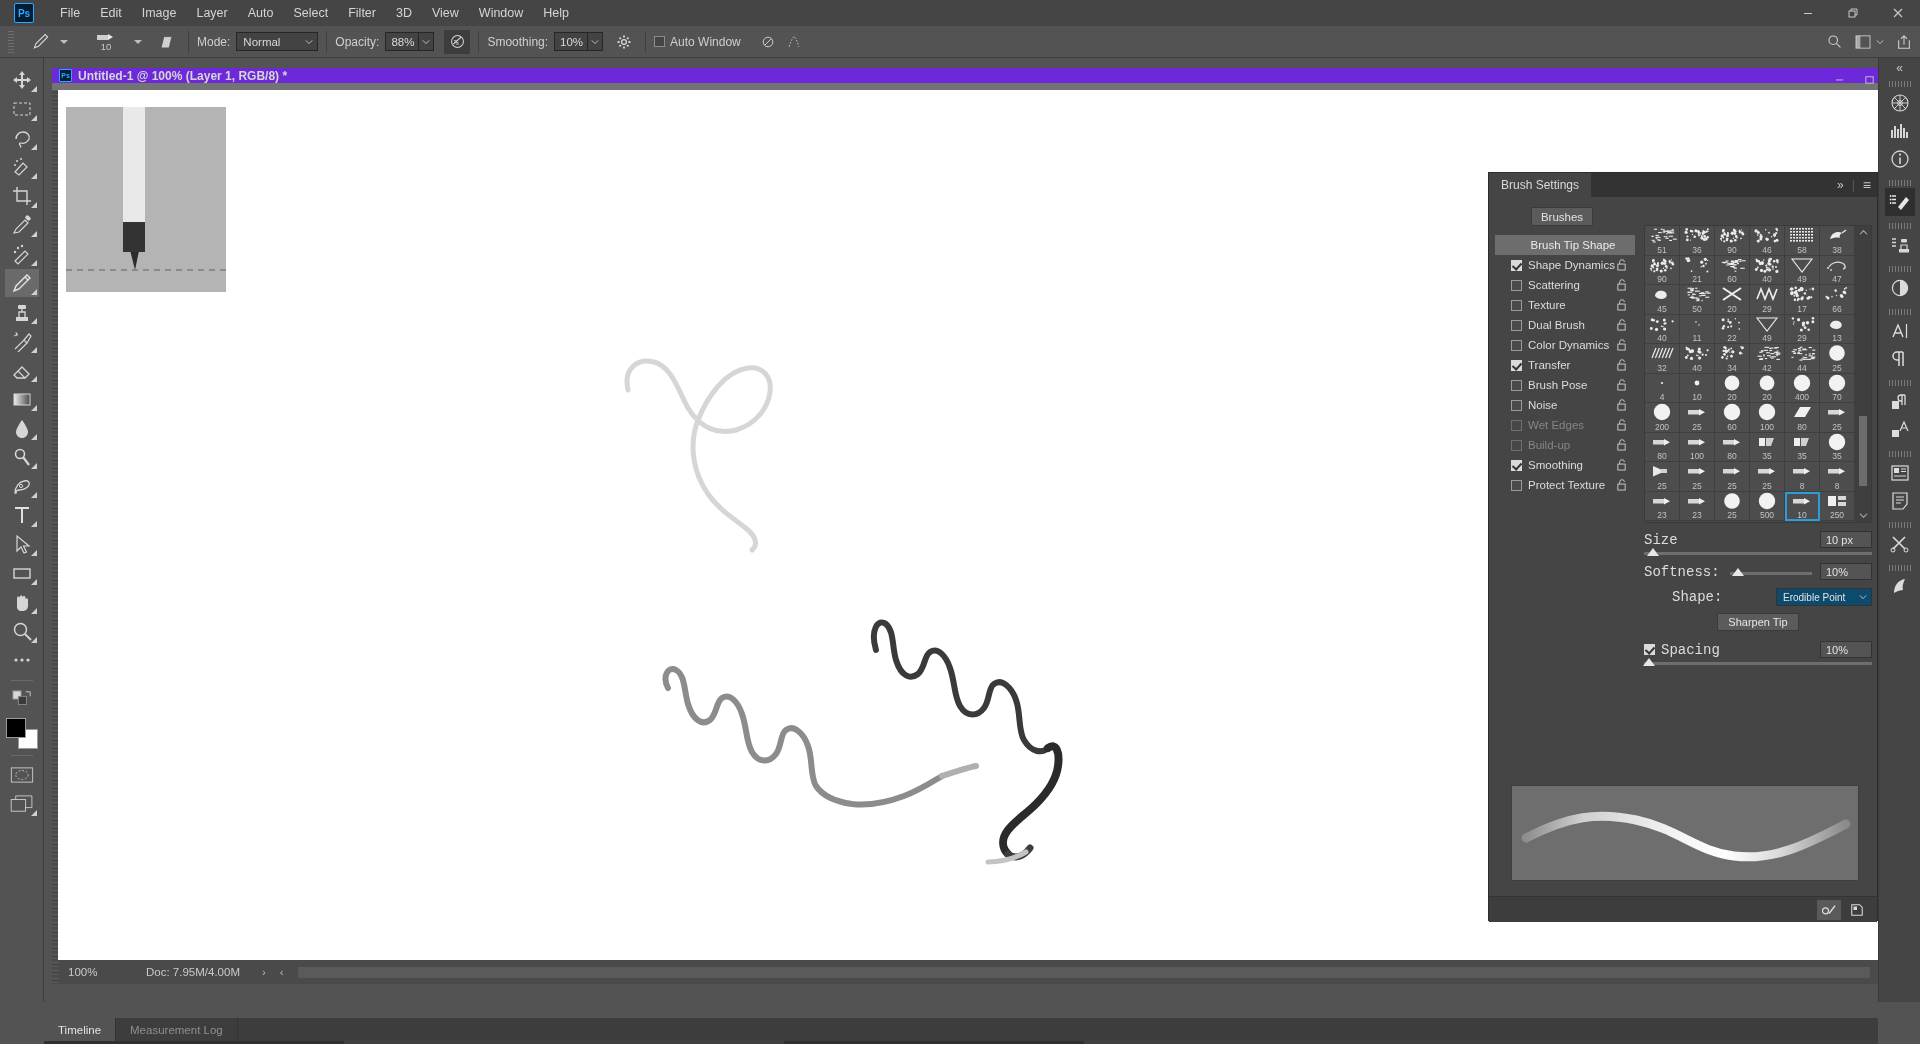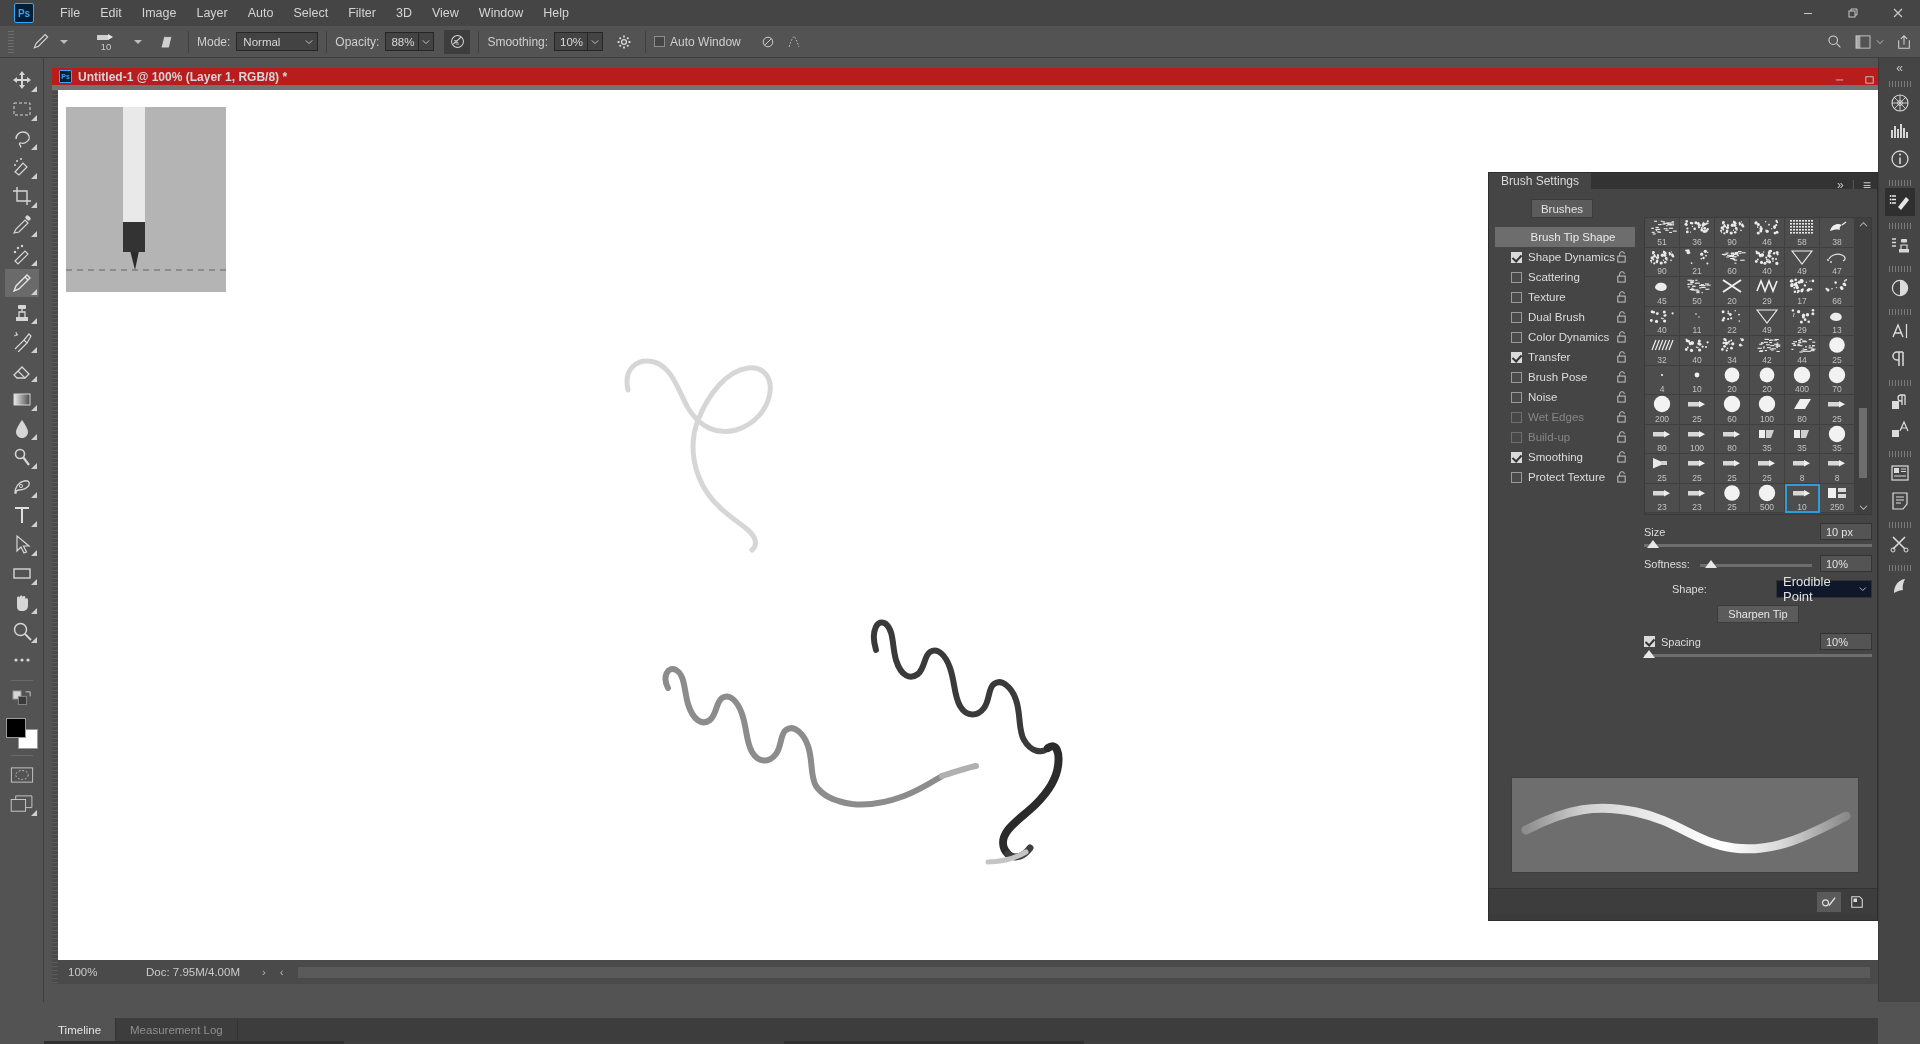--- a/index.html
+++ b/index.html
@@ -78,22 +78,22 @@
                border-left: 3px solid transparent; border-top: 3px solid transparent;
                border-right: 3px solid #d0d0d0; border-bottom: 3px solid #d0d0d0; }
   .tool-sep { width: 22px; height: 1px; background: #6b6b6b; margin: 5px 0; }
   .swatches { position: relative; width: 34px; height: 32px; margin-top: 3px; }
   .sw-fg { position:absolute; left:1px; top:0; width:20px; height:20px; background:#000; border:1px solid #9a9a9a; }
   .sw-bg { position:absolute; left:13px; top:11px; width:20px; height:20px; background:#fff; border:1px solid #9a9a9a; }
 
   
   .docwin { position: absolute; left: 52px; top: 68px; width: 1862px; height: 916px; background: #4a4a4a; }
   .doctab {
-    position:absolute; left:0; top:0; width: 1862px; height: 22px; background: #b91c1c;
-    display:flex; align-items:center; border-bottom: 5px solid #737373;
+    position:absolute; left:0; top:0; width: 1862px; height: 22px; background: #6d28d9;
+    display:flex; align-items:center; border-bottom: 7px solid #737373;
   }
   .doctab .ico { width: 13px; height: 13px; margin-left: 7px; margin-right: 6px;
     background:#001e36; border:1px solid #31a8ff; border-radius:1px; color:#31a8ff;
     font-size: 7px; font-weight:bold; display:flex; align-items:center; justify-content:center; }
   .doctitle { font-size: 12px; color: #d6d6d6; font-weight: bold; }
   .doc-wc { position:absolute; right:0; top:0; display:flex; height: 22px; }
   .doc-wc .b { width: 30px; height: 22px; display:flex; align-items:center; justify-content:center; color:#c6c6c6; }
 
   .ruler-v { position:absolute; left:0; top:22px; width: 6px; height: 894px;
              background: repeating-linear-gradient(to bottom,#6e6e6e 0,#6e6e6e 1px,transparent 1px,transparent 4px);
@@ -108,21 +108,21 @@
   .sb-zoom { width: 68px; padding-left: 10px; }
   .sb-doc { margin-left: 20px; }
   .sb-arrow { margin-left: 22px; color:#b5b5b5; }
   .sb-scroll { flex:1; height: 11px; background:#5a5a5a; margin: 0 8px 0 14px; }
 
   
   .bspanel {
     position: absolute; left: 1488px; top: 172px; width: 390px; height: 749px;
     background: #3b3b3b; border: 1px solid #2d2d2d;
   }
-  .bs-tabrow { height: 16px; background:#3b3b3b; display:flex; align-items:stretch; position:relative; }
+  .bs-tabrow { height: 24px; background:#3b3b3b; display:flex; align-items:stretch; position:relative; }
   .bs-tab { padding: 0 12px; display:flex; align-items:center; font-size: 12px; color:#d9d9d9;
             background:#454545; }
   .bs-tabfill { flex:1; background:#333333; }
   .bs-tabicons { position:absolute; right: 6px; top:0; height:24px; display:flex; align-items:center; gap:8px; }
   .bs-body { position: relative; height: 725px; background:#454545; }
   .brushes-btn {
     position:absolute; left: 42px; top: 10px; width: 62px; height: 19px; background:#5b5b5b;
     border: 1px solid #3b3b3b; display:flex; align-items:center; justify-content:center;
     font-size: 11.5px; color: #e2e2e2;
   }
@@ -146,29 +146,29 @@
            position: relative; background:#4d4d4d; }
   .gcell .thumb { flex:1; width:100%; display:flex; align-items:center; justify-content:center; }
   .gcell .gnum { font-size: 8.5px; color:#c2c2c2; line-height: 10px; }
   .gcell.sel { outline: 2px solid #2d9cdb; outline-offset: -2px; }
   .gscroll { width: 16px; background:#3f3f3f; position:relative; display:flex; flex-direction:column;
              align-items:center; justify-content:space-between; padding: 3px 0; }
   .gthumbbar { position:absolute; left:4px; top: 190px; width:8px; height:70px; background:#6d6d6d; }
 
   .sliders { position:absolute; left: 155px; top: 334px; width: 228px; }
   .srow { display:flex; align-items:center; margin-bottom: 2px; }
-  .srow .sl { font-size: 11px; color:#dcdcdc; }
+  .srow .sl { font-size: 14px; color:#dcdcdc;font-family:Liberation Mono, monospace; }
   .s-field { margin-left:auto; width: 52px; height: 17px; background:#545454; border:1px solid #333;
              color:#e2e2e2; font-size: 11px; display:flex; align-items:center; padding-left:5px; }
   .track { height: 3px; background:#6e6e6e; position:relative; margin: 4px 0 8px 0; }
   .thumbv { position:absolute; top:-4px; width:0;height:0;
             border-left:6px solid transparent;border-right:6px solid transparent;border-bottom:8px solid #e8e8e8; }
-  .shape-combo { margin-left: auto; width: 96px; height: 18px; background:#0f172a; border:1px solid #333;
+  .shape-combo { margin-left: auto; width: 96px; height: 18px; background:#0c4a6e; border:1px solid #333;
                  display:flex; align-items:center; justify-content:space-between; padding: 0 4px 0 6px;
-                 color:#e2e2e2; font-size: 13px; }
+                 color:#e2e2e2; font-size: 10px; }
   .sharpen { margin: 0 auto; width: 82px; height: 18px; background:#5b5b5b; border:1px solid #3b3b3b;
              display:flex; align-items:center; justify-content:center; font-size: 11px; color:#e6e6e6; }
 
   .preview-box { position:absolute; left: 22px; top: 588px; width: 348px; height: 96px;
                  background: #6e6e6e; border: 1px solid #3f3f3f; overflow:hidden; }
   .bs-footer { position:absolute; left:0; bottom:0; width: 388px; height: 26px; background:#3d3d3d;
                border-top:1px solid #333; display:flex; align-items:center; justify-content:flex-end; gap: 4px;
                padding-right: 8px; }
   .fbtn { width: 24px; height: 20px; display:flex; align-items:center; justify-content:center; }
   .fbtn.on { background:#5a5a5a; }

